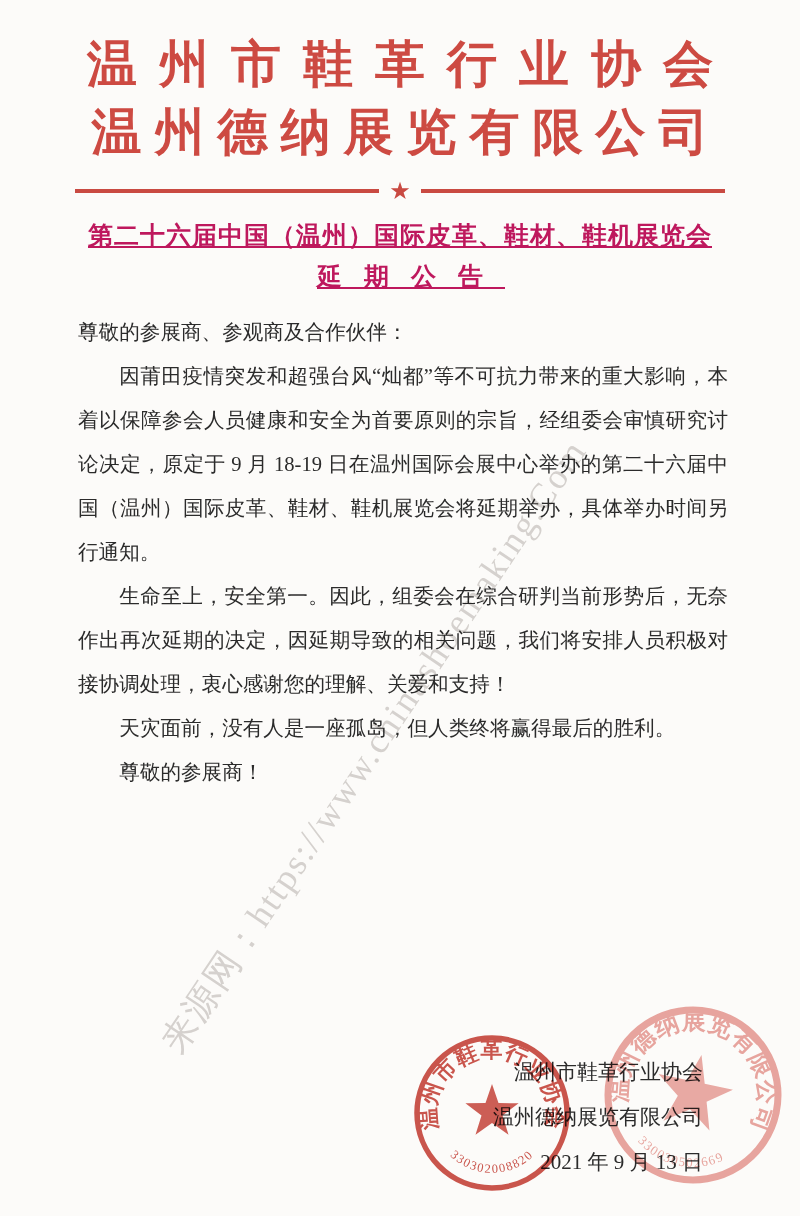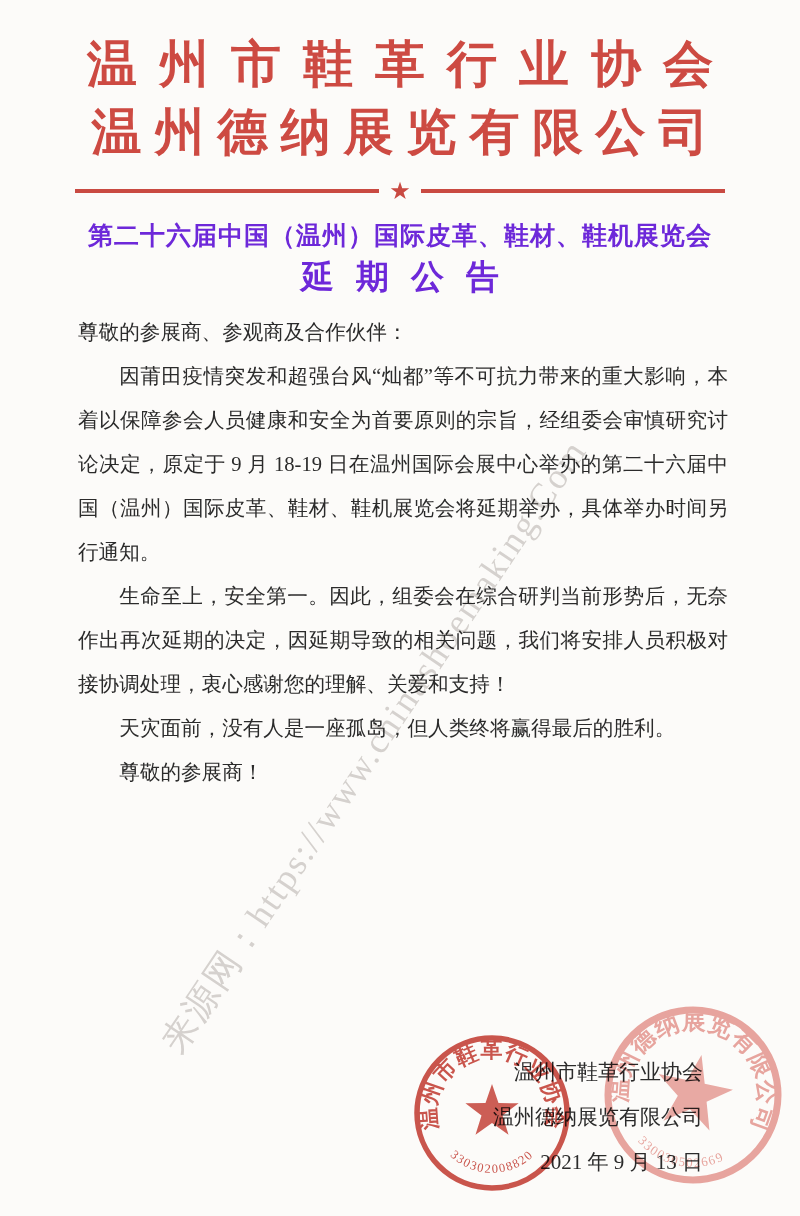--- a/index.html
+++ b/index.html
@@ -17,23 +17,23 @@
   }
   .lh1 { letter-spacing:22px; padding-left:22px; }
   .lh2 { letter-spacing:13px; padding-left:13px; margin-top:8px; }
   .divider {
     margin:16px 75px 0 75px; height:26px;
     display:flex; align-items:center;
   }
   .d-line { flex:1; height:4px; background:#c94a42; }
   .d-star { color:#c94a42; font-size:24px; line-height:26px; margin:0 10px; }
   
-  .doc-title { margin:12px 60px 0 60px; text-align:center; font-weight:700; color:#6d28d9; }
+  .doc-title { margin:12px 60px 0 60px; text-align:center; font-weight:700; color:#be185d;text-decoration:underline; }
   .title1 { font-size:25px; line-height:40px; letter-spacing:1px; white-space:nowrap; }
-  .title2 { font-size:33px; line-height:38px; letter-spacing:22px; padding-left:22px; margin-top:2px; }
+  .title2 { font-size:25px; line-height:38px; letter-spacing:22px; padding-left:22px; margin-top:2px; }
   
   .doc-body { margin:14px 72px 0 78px; font-size:20.6px; line-height:44px; text-align:justify; }
   .doc-body p { margin:0; }
   .para { text-indent:2em; }
   
   .signature {
     position:absolute; top:1050px; right:97px;
     text-align:right; font-size:21px; line-height:45px; white-space:nowrap;
     z-index:2;
   }

